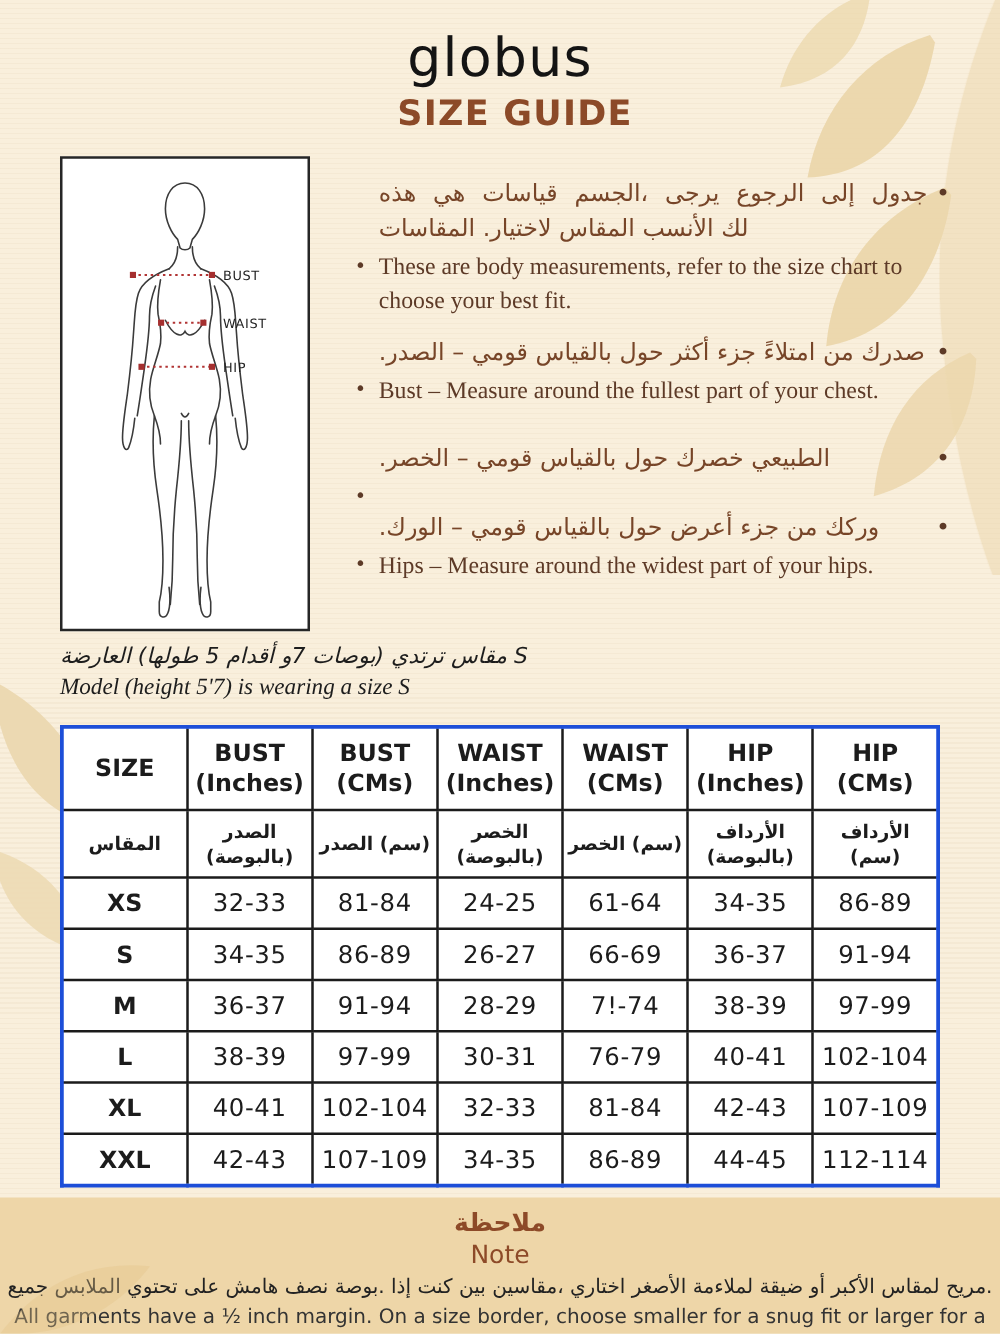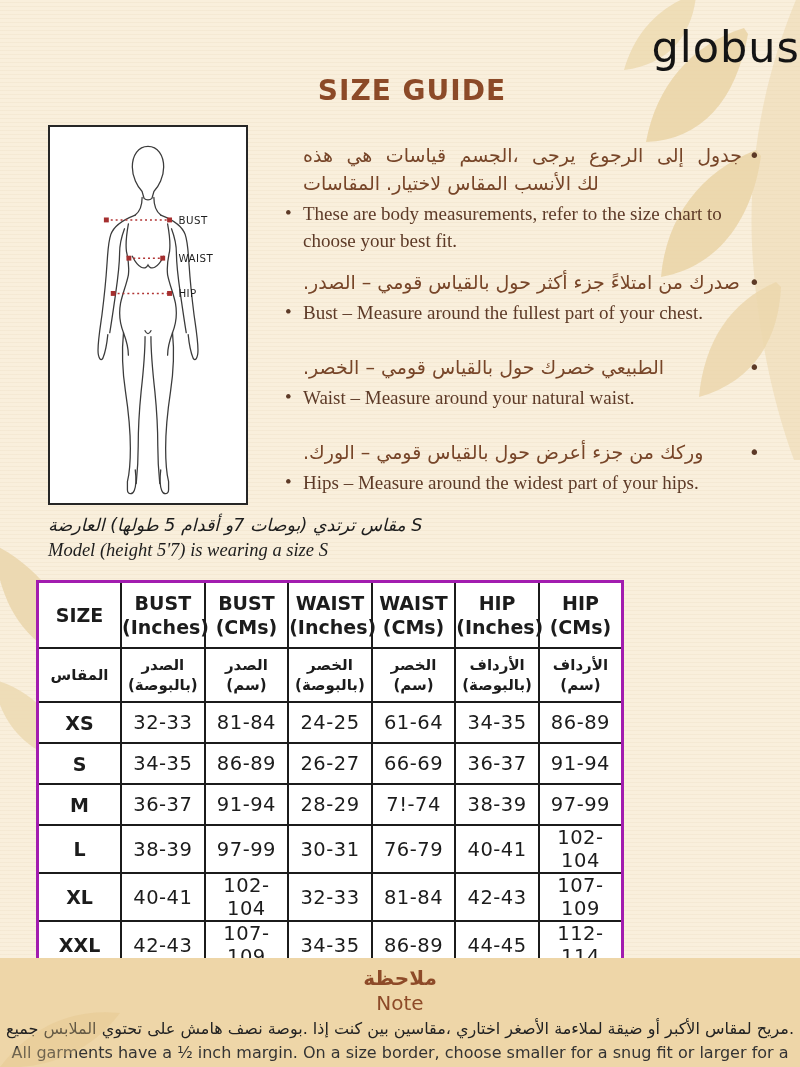--- a/index.html
+++ b/index.html
@@ -10,21 +10,21 @@
     font-family:"DejaVu Sans",sans-serif;
   }
   .texture{
     position:absolute;inset:0;pointer-events:none;
     background:repeating-linear-gradient(0deg, rgba(205,180,140,.10) 0 1px, transparent 1px 4px);
     z-index:0;
   }
   .deco{position:absolute;z-index:0;}
   
   .logo{
-    position:absolute;top:22px;left:0;width:100%;text-align:right;
+    position:absolute;top:22px;left:0;width:100%;text-align:center;
     font-size:43px;color:#141414;letter-spacing:1px;font-weight:500;z-index:2;
   }
   .title{
     position:absolute;top:74px;left:12px;width:100%;text-align:center;
     font-size:28px;font-weight:bold;color:#8c4a28;letter-spacing:1px;z-index:2;
   }
   
   .figure-panel{
     position:absolute;left:48px;top:125px;width:200px;height:380px;
     background:#ffffff;border:2px solid #262626;box-sizing:border-box;z-index:2;
@@ -46,23 +46,23 @@
     font-size:19px;line-height:27px;color:#5d3a27;
     font-family:"Liberation Serif","DejaVu Serif",serif;
   }
   .en-line .bullet-l{position:absolute;left:2px;top:-1px;color:#5d3a27;}
   
   .model-note{position:absolute;left:48px;top:513px;z-index:2;color:#1d1d1d;font-style:italic;}
   .model-note .ar{font-size:17.5px;line-height:25px;font-family:"DejaVu Sans",sans-serif;}
   .model-note .en{font-size:18.5px;line-height:25px;font-family:"Liberation Serif","DejaVu Serif",serif;}
   
   .size-table{
-    position:absolute;left:36px;top:580px;width:588px;z-index:2;
+    position:absolute;left:48px;top:580px;width:704px;z-index:2;
     border-collapse:collapse;table-layout:fixed;
-    border:3px solid #a21caf;
+    border:3px solid #1d4ed8;
   }
   .size-table td,.size-table th{
     border:2px solid #1b1b1b;background:#ffffff;text-align:center;vertical-align:middle;
     padding:0;color:#1c1c1c;
   }
   .size-table .hdr-en{height:64px;font-size:19px;font-weight:bold;line-height:24px;font-family:"DejaVu Sans",sans-serif;}
   .size-table .hdr-ar{height:52px;font-size:15px;font-weight:bold;line-height:20px;font-family:"DejaVu Sans",sans-serif;direction:ltr;}
   .size-table .cell-size{height:39px;font-size:19px;font-weight:bold;}
   .size-table .cell-val{height:39px;font-size:19.5px;font-weight:normal;letter-spacing:.5px;}
   
@@ -144,21 +144,21 @@
   <div class="bullet-group first">
     <p class="ar-line"><span>هذه‎ هي‎ قياسات‎ الجسم،‎ يرجى‎ الرجوع‎ إلى‎ جدول‎ المقاسات‎ .لاختيار‎ المقاس‎ الأنسب‎ لك</span><span class="bullet-r">•</span></p>
     <p class="en-line"><span class="bullet-l">•</span><span>These are body measurements, refer to the size chart to choose your best fit.</span></p>
   </div>
   <div class="bullet-group">
     <p class="ar-line"><span>.الصدر‎ –‎ قومي‎ بالقياس‎ حول‎ أكثر‎ جزء‎ امتلاءً‎ من‎ صدرك</span><span class="bullet-r">•</span></p>
     <p class="en-line"><span class="bullet-l">•</span><span>Bust – Measure around the fullest part of your chest.</span></p>
   </div>
   <div class="bullet-group">
     <p class="ar-line"><span>.الخصر‎ –‎ قومي‎ بالقياس‎ حول‎ خصرك‎ الطبيعي</span><span class="bullet-r">•</span></p>
-    <p class="en-line"><span class="bullet-l">•</span><span>Waist – Measure around your natural waist.</span></p>
+    <p class="en-line"><span class="bullet-l">•</span></p>
   </div>
   <div class="bullet-group">
     <p class="ar-line"><span>.الورك‎ –‎ قومي‎ بالقياس‎ حول‎ أعرض‎ جزء‎ من‎ وركك</span><span class="bullet-r">•</span></p>
     <p class="en-line"><span class="bullet-l">•</span><span>Hips – Measure around the widest part of your hips.</span></p>
   </div>
 </div>
 
 <div class="model-note">
   <div class="ar">العارضة‎ (طولها‎ 5‎ أقدام‎ و‎7‎ بوصات)‎ ترتدي‎ مقاس‎ S</div>
   <div class="en">Model (height 5'7) is wearing a size S</div>

